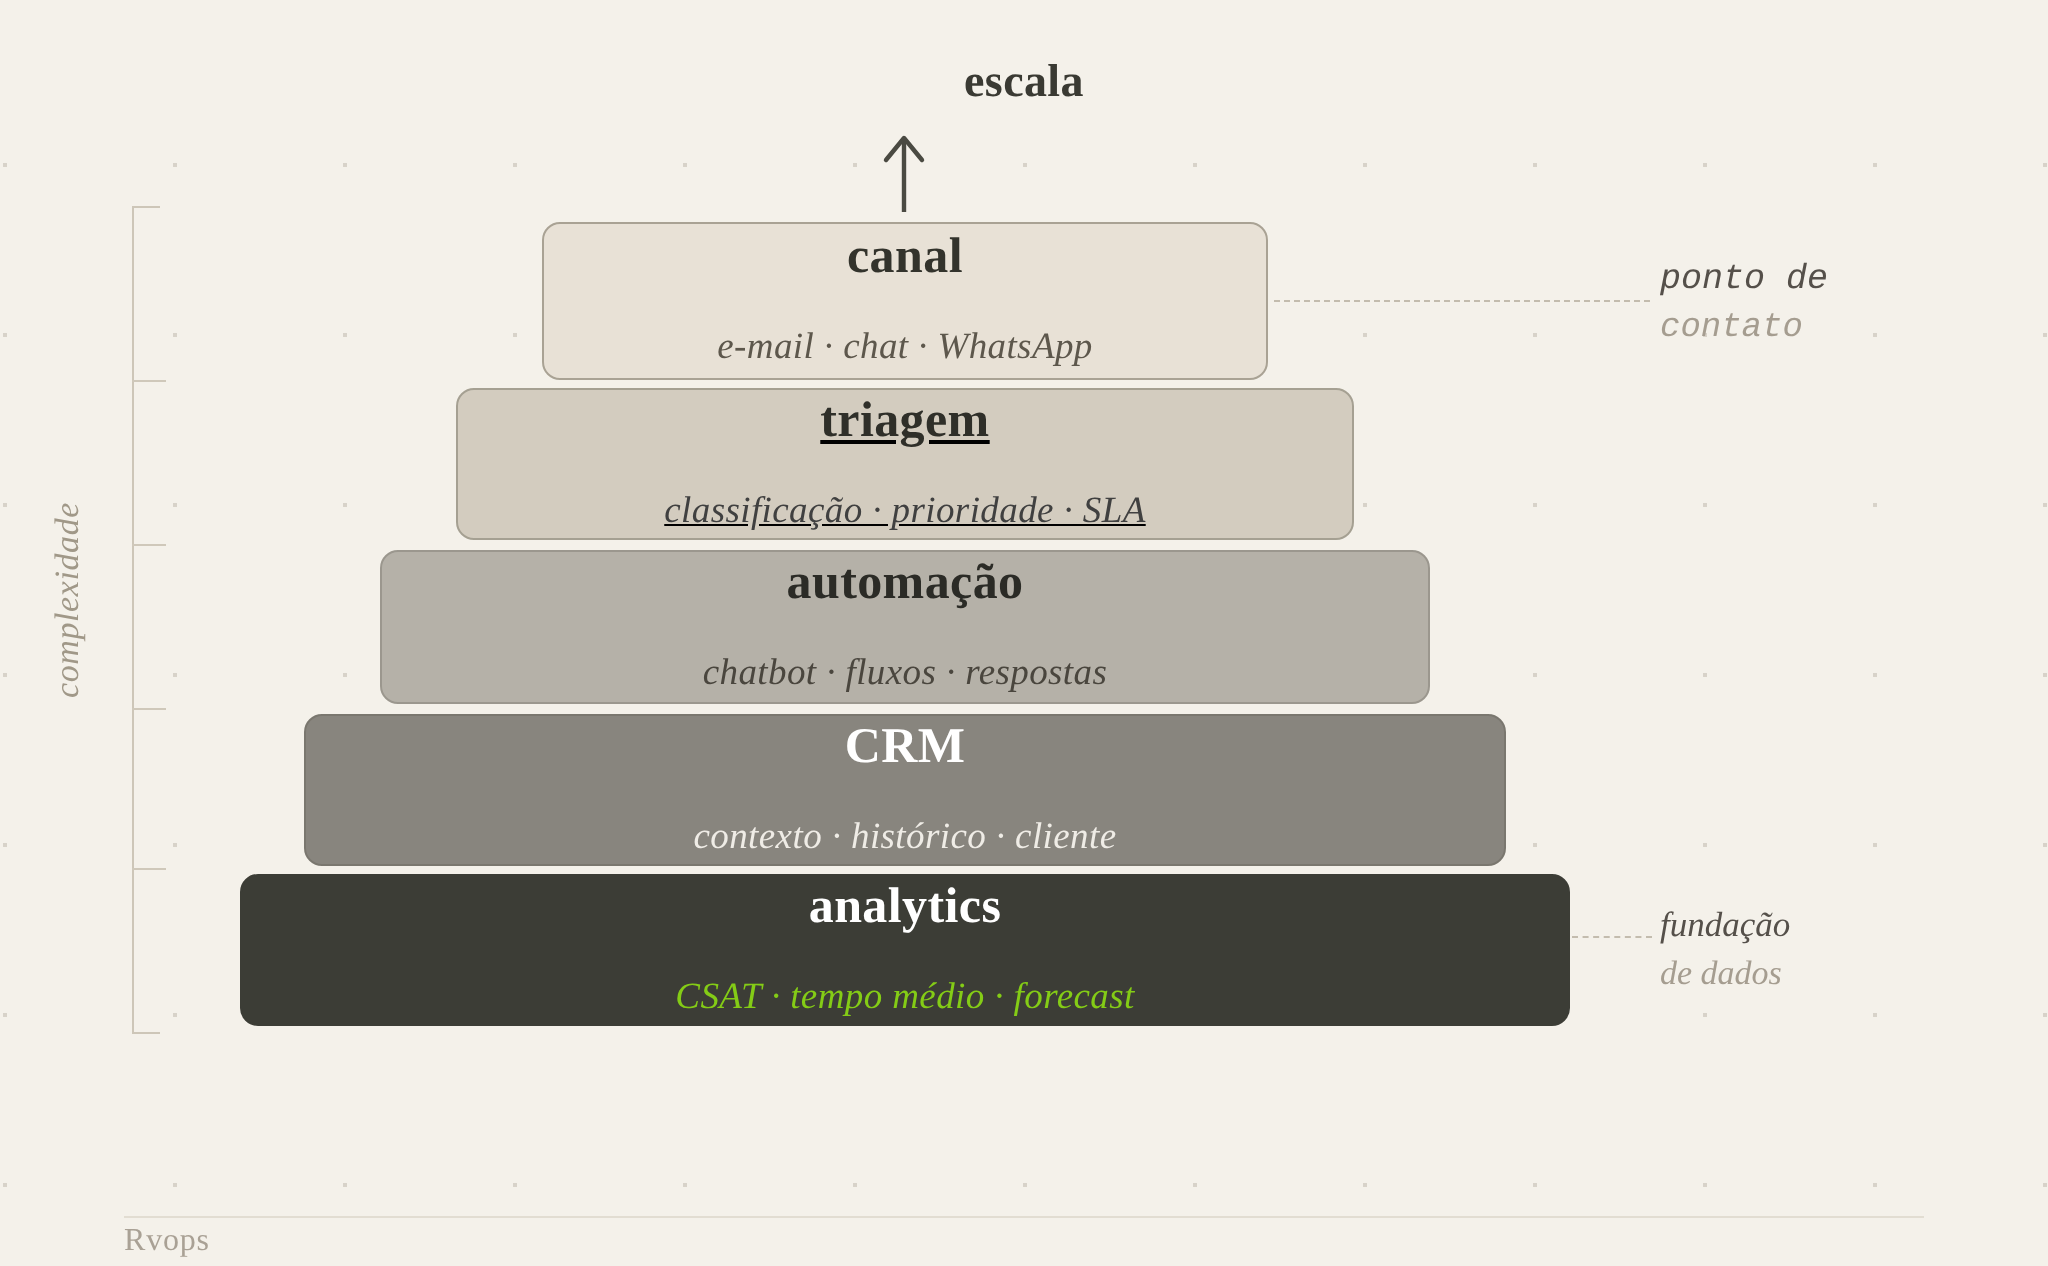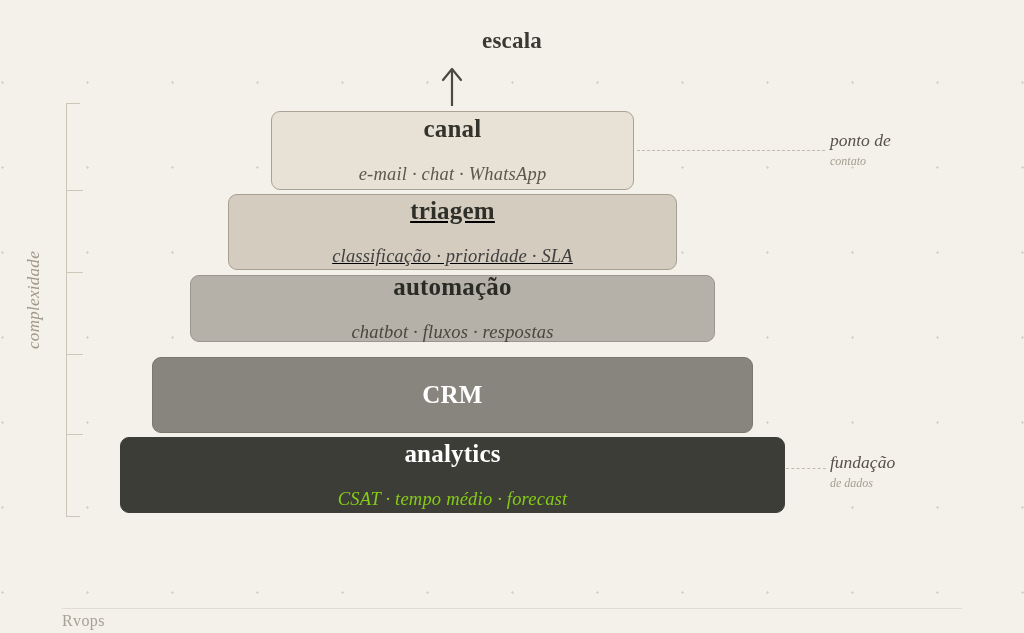--- a/index.html
+++ b/index.html
@@ -104,21 +104,21 @@
   .tier-0 { left: 271px; top: 111px;  width: 363px; height: 79px;
             background: #e8e1d6; border: 1.3px solid #a9a294; }
   .tier-0 .t-title { color: #33332c; }
   .tier-0 .t-sub   { color: #5d574c; }
 
   .tier-1 { left: 228px; top: 194px;  width: 449px; height: 76px;
             background: #d3ccbf; border: 1.3px solid #a5a092; text-decoration: underline; }
   .tier-1 .t-title { color: #2f2f29; }
   .tier-1 .t-sub   { color: #404040; }
 
-  .tier-2 { left: 190px; top: 275px;  width: 525px; height: 67px;
+  .tier-2 { left: 190px; top: 275px;  width: 525px; height: 77px;
             background: #b5b1a8; border: 1.3px solid #9b978e; }
   .tier-2 .t-title { color: #2b2b26; }
   .tier-2 .t-sub   { color: #4a463e; }
 
   .tier-3 { left: 152px; top: 357px;  width: 601px; height: 76px;
             background: #88857e; border: 1.3px solid #7a776f; }
   .tier-3 .t-title { color: #ffffff; }
   .tier-3 .t-sub   { color: #efece6; }
 
   .tier-4 { left: 120px; top: 437px;  width: 665px; height: 76px;
@@ -141,25 +141,25 @@
     width: 190px;
   }
   .note .n-1 {
     font-style: italic;
     font-size: 17.5px;
     color: #55504a;
     line-height: 1.45;
   }
   .note .n-2 {
     font-style: italic;
-    font-size: 12px;
+    font-size: 17px;
     color: #a59d90;
     line-height: 1.45;
   }
-  .note-top    { top: 128px; }
+  .note-top    { top: 128px; font-family: Liberation Mono, monospace; }
   .note-bottom { top: 450px; }
 
   
   .footer-rule {
     position: absolute;
     left: 62px;
     top: 608px;
     width: 900px;
     height: 0;
     border-top: 1.3px solid #e2ddd2;
@@ -201,20 +201,21 @@
     <div class="t-sub">classificação · prioridade · SLA</div>
   </div>
 
   <div class="tier tier-2">
     <div class="t-title">automação</div>
     <div class="t-sub">chatbot · fluxos · respostas</div>
   </div>
 
   <div class="tier tier-3">
     <div class="t-title">CRM</div>
+    <div class="t-sub">contexto · histórico · cliente</div>
   </div>
 
   <div class="tier tier-4">
     <div class="t-title">analytics</div>
     <div class="t-sub">CSAT · tempo médio · forecast</div>
   </div>
 
   <div class="leader leader-top"></div>
   <div class="note note-top">
     <div class="n-1">ponto de</div>

